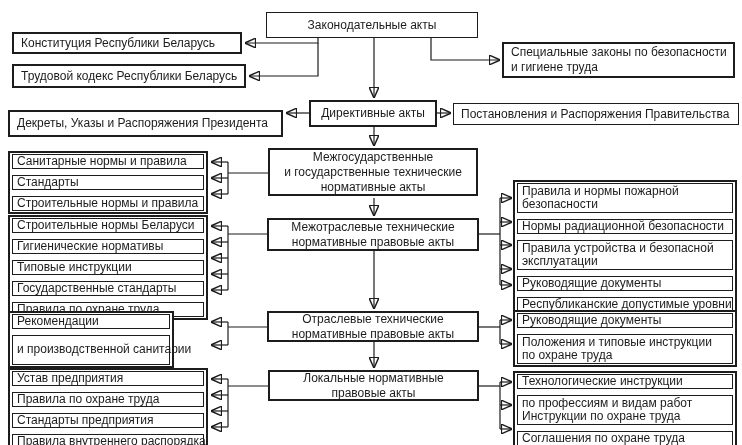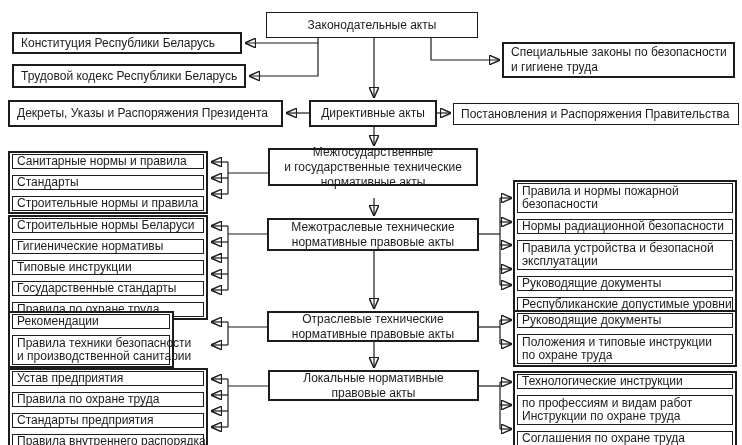--- a/index.html
+++ b/index.html
@@ -99,31 +99,31 @@
     <span>Конституция Республики Беларусь</span>
   </div>
   <div class="box bold pad" style="left:12px;top:64px;width:234px;height:24px">
     <span>Трудовой кодекс Республики Беларусь</span>
   </div>
   <div class="box bold pad" style="left:502px;top:42px;width:233px;height:36px">
     <span>Специальные законы по безопасности</span>
     <span>и гигиене труда</span>
   </div>
 
-  <div class="box bold pad" style="left:8px;top:100px;width:275px;height:27px">
+  <div class="box bold pad" style="left:8px;top:110px;width:275px;height:27px">
     <span>Декреты, Указы и Распоряжения Президента</span>
   </div>
   <div class="box bold center" style="left:309px;top:100px;width:128px;height:27px">
     <span>Директивные акты</span>
   </div>
   <div class="box pad" style="left:453px;top:103px;width:286px;height:22px">
     <span>Постановления и Распоряжения Правительства</span>
   </div>
 
-  <div class="box bold center" style="left:268px;top:148px;width:210px;height:38px">
+  <div class="box bold center" style="left:268px;top:148px;width:210px;height:48px">
     <span>Межгосударственные</span>
     <span>и государственные технические</span>
     <span>нормативные акты</span>
   </div>
   <div class="box bold center" style="left:267px;top:218px;width:212px;height:33px">
     <span>Межотраслевые технические</span>
     <span>нормативные правовые акты</span>
   </div>
   <div class="box bold center" style="left:267px;top:311px;width:212px;height:31px">
     <span>Отраслевые технические</span>
@@ -162,21 +162,20 @@
     <div class="item h1">
         <span>Правила по охране труда</span>
       </div>
   </div>
 
   <div class="listbox" style="left:8px;top:311px;width:166px">
     <div class="item h1">
         <span>Рекомендации</span>
       </div>
     <div class="item h2">
-      <span>Правила техники безопасности</span>
       <span>и производственной санитарии</span>
     </div>
   </div>
 
   <div class="listbox" style="left:8px;top:368px;width:200px">
     <div class="item h1">
         <span>Устав предприятия</span>
       </div>
     <div class="item h1">
         <span>Правила по охране труда</span>

